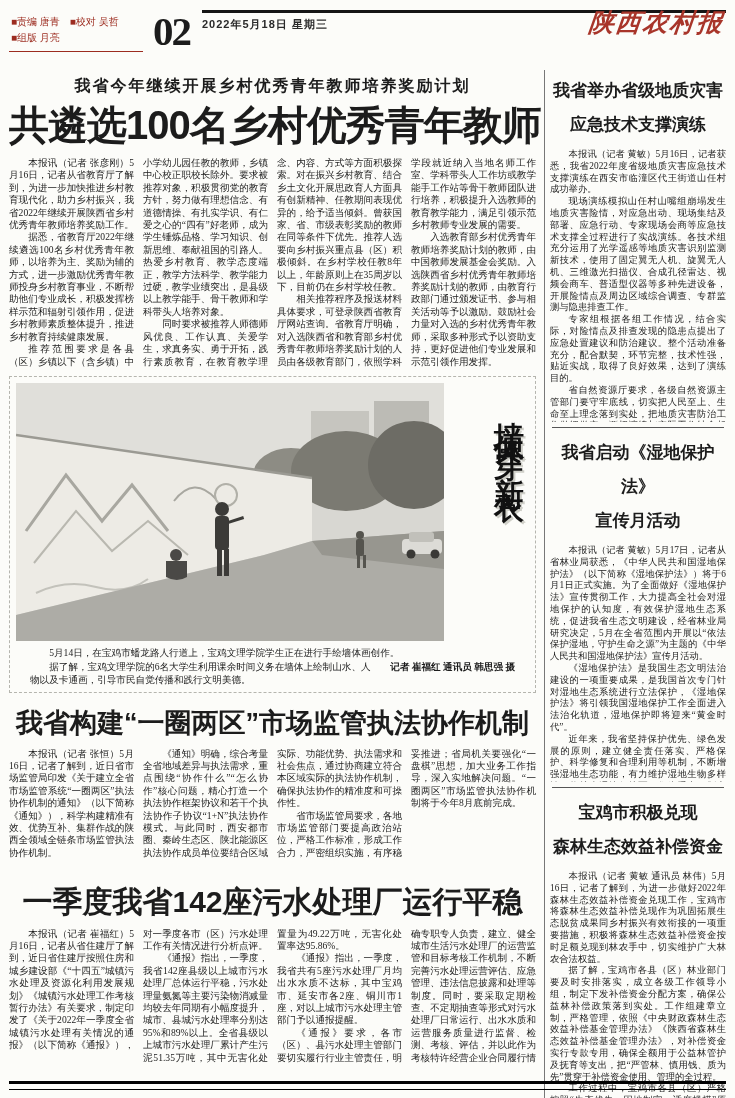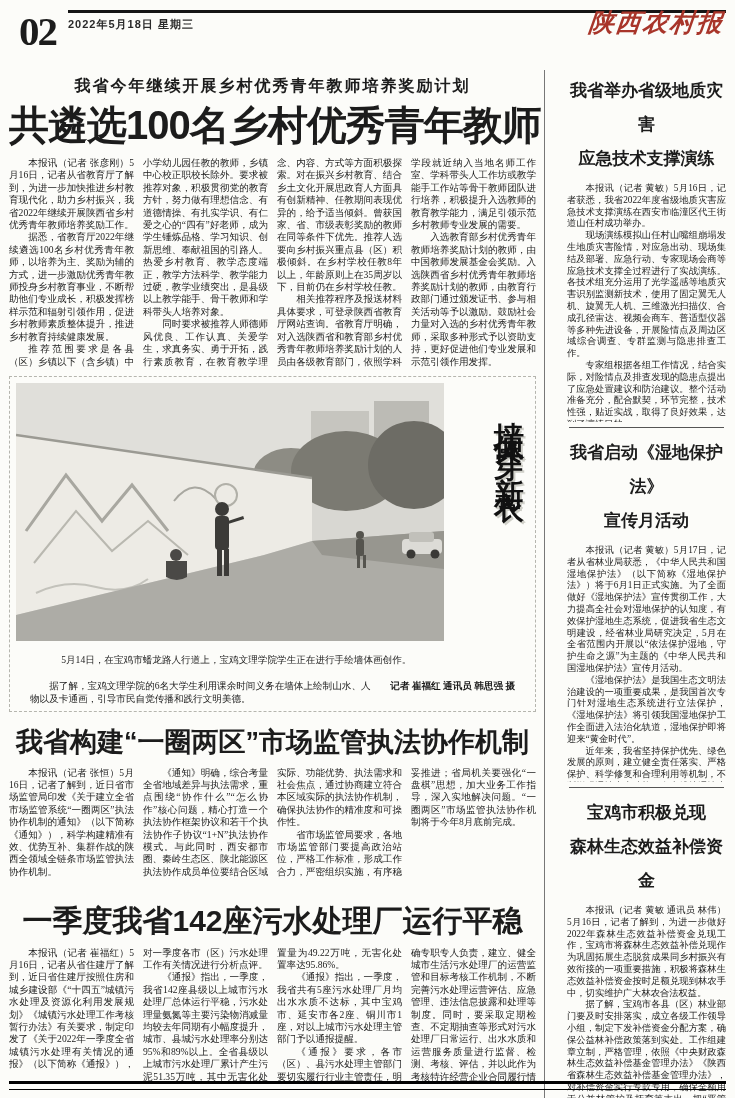--- a/index.html
+++ b/index.html
@@ -21,40 +21,40 @@
     font-family:"Liberation Sans",sans-serif;line-height:30px;}
   .section-rule{border-bottom:3px solid #151515;margin-top:2px;}
   .hdr-date{font-size:11px;font-weight:bold;color:#2a2a2a;margin-top:4px;
     font-family:"Liberation Sans",sans-serif;letter-spacing:1px;}
   .masthead{position:absolute;right:2px;top:-2px;color:#a8352a;font-size:25px;
     font-weight:bold;font-style:italic;letter-spacing:2px;
     font-family:"Liberation Serif",serif;transform:skewX(-6deg);}
   
   .layout{display:flex;margin-top:4px;}
   .left-col{width:527px;}
-  .sidebar{flex:1;border-left:1px solid #777;margin-left:8px;padding-left:22px;}
+  .sidebar{flex:1;border-left:1px solid #777;margin-left:8px;padding-left:5px;}
   
   .kicker{text-align:center;font-size:16px;font-weight:bold;letter-spacing:2px;
     margin:6px 0 4px 0;}
   .headline-main{text-align:left;font-size:40px;font-weight:900;line-height:48px;
     font-family:"Liberation Sans",sans-serif;letter-spacing:-1px;white-space:nowrap;}
   .cols-4{column-count:4;column-gap:9px;font-size:9.6px;line-height:12.4px;
     text-align:justify;overflow:hidden;margin-top:8px;}
   .cols-4 p, .sb-body p{margin:0;text-indent:2em;}
   .main-body{height:212px;}
   
   .photo-box{border:1px dashed #b5b5ae;margin-top:7px;padding:6px 6px 5px 6px;}
   .photo-row{display:flex;}
   .photo-svg{width:428px;height:258px;display:block;background:#d8d7d2;}
   .vtitle{flex:1;writing-mode:vertical-rl;font-size:30px;font-weight:900;
     letter-spacing:14px;text-align:start;margin:14px auto 0 auto;height:240px;
     font-family:"Liberation Serif",serif;color:#111;
     text-shadow:2px 2px 0 #cfcfc8, -1px -1px 0 #ffffff;}
   .caption{font-size:9.6px;line-height:13.5px;margin-top:5px;padding:0 14px;}
-  .caption .cap1{text-indent:2em;margin:12px;}
+  .caption .cap1{text-indent:2em;margin:0;}
   .caption .cap2{text-indent:2em;margin:0;}
   .caption .credit{float:right;font-weight:bold;text-align:right;}
   
   .headline-mid{text-align:center;font-size:27px;font-weight:900;line-height:34px;
     font-family:"Liberation Sans",sans-serif;letter-spacing:0;white-space:nowrap;
     margin:13px 0 6px 0;}
   .headline-bot{text-align:center;font-size:30px;font-weight:900;line-height:36px;
     font-family:"Liberation Sans",sans-serif;white-space:nowrap;margin:14px 0 6px 0;}
   .market-body{height:122px;}
   .sewage-body{height:148px;}
@@ -70,20 +70,24 @@
   
   .bottom-rule{position:absolute;left:9px;right:9px;bottom:8px;height:5px;
     border-top:3px solid #000;border-bottom:1px solid #000;}
 </style>
 </head>
 <body>
 
 <div class="page">
 
   <div class="header">
+    <div class="staff">
+      <div>■责编 唐青　■校对 吴哲</div>
+      <div>■组版 月亮</div>
+    </div>
     <div class="pagenum">02</div>
     <div class="section-wrap">
       <div class="masthead">陕西农村报</div>
       <div class="section-rule"></div>
       <div class="hdr-date">2022年5月18日 星期三</div>
     </div>
   </div>
 
   <div class="layout">
 

